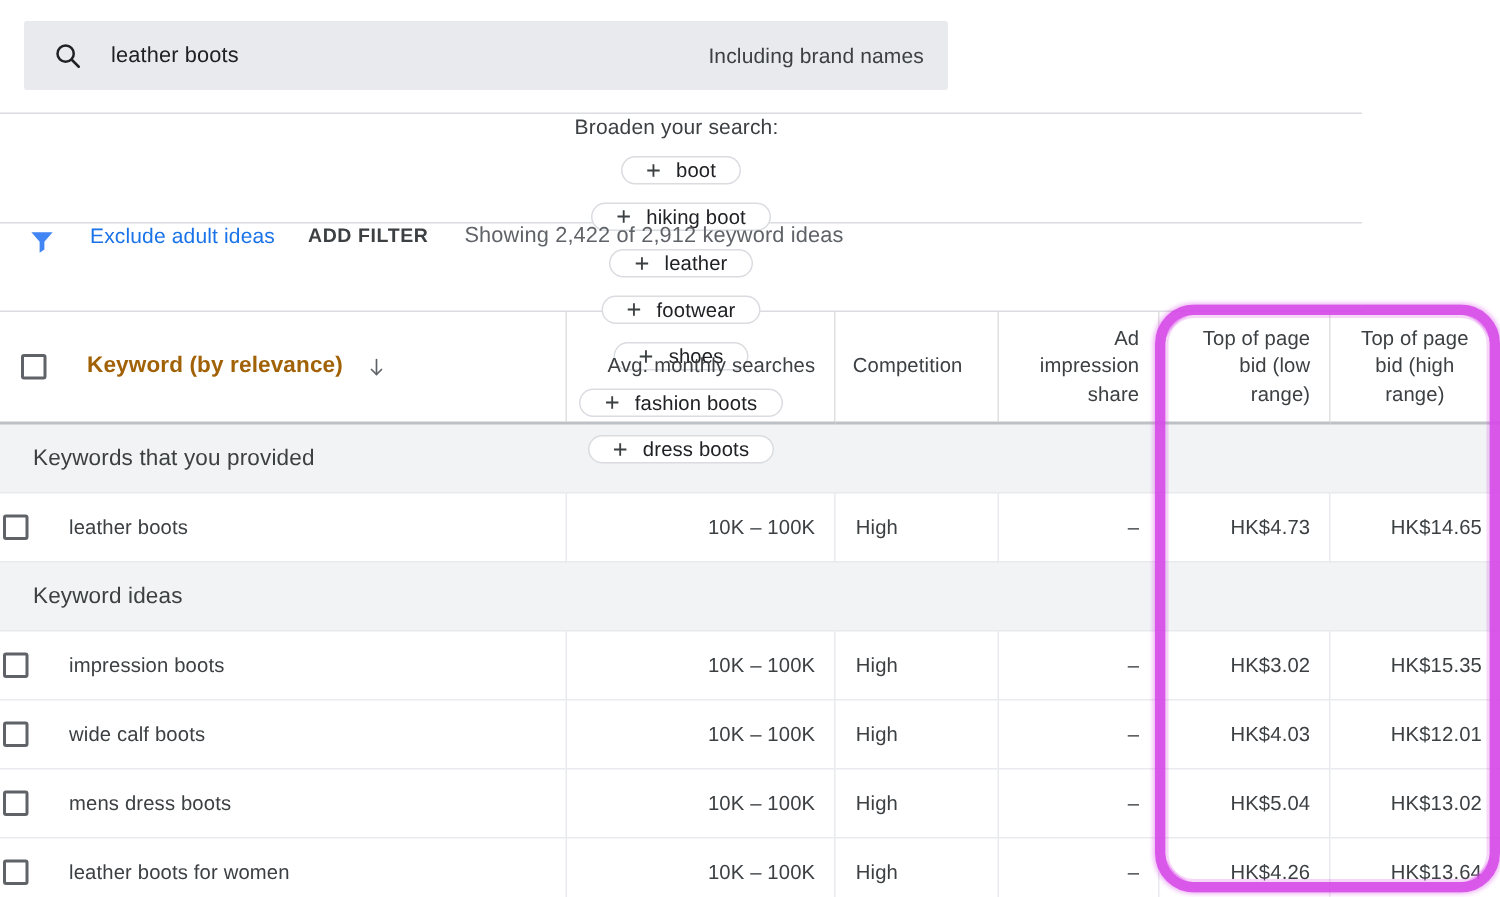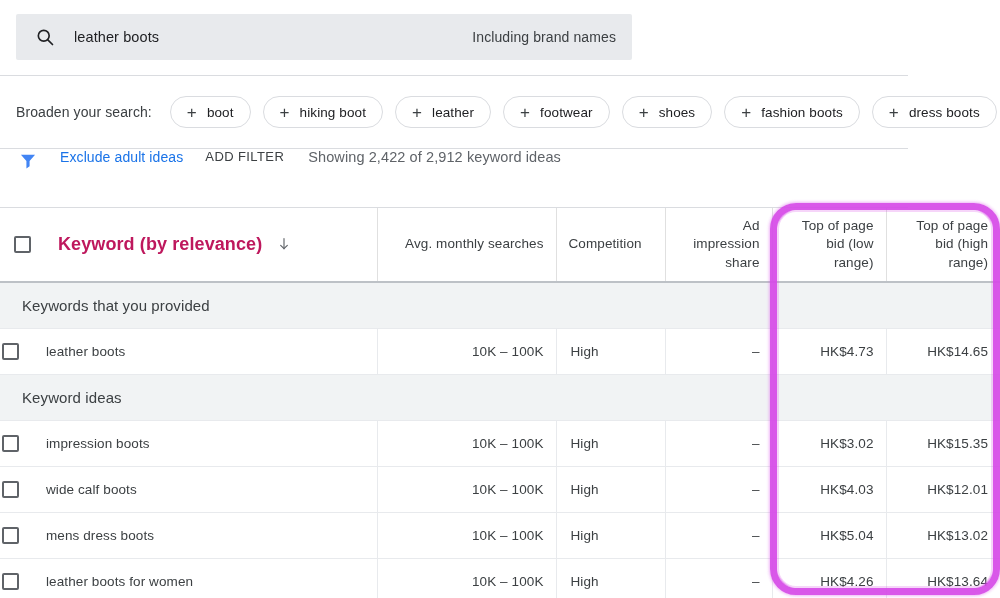--- a/index.html
+++ b/index.html
@@ -56,20 +56,21 @@
     width: 100%;
   }
 
   
   .broaden-row {
     height: 72px;
     display: flex;
     align-items: center;
     padding: 0 16px;
     gap: 12px;
+    flex-direction: column;
   }
   .broaden-label {
     font-size: 14px;
     color: #3c4043;
     white-space: nowrap;
     letter-spacing: .1px;
     margin-right: 6px;
   }
   .chip {
     height: 32px;
@@ -107,21 +108,21 @@
   }
   .exclude-link {
     font-size: 14px;
     color: #1a73e8;
     cursor: pointer;
     letter-spacing: .1px;
     margin-right: 22px;
   }
   .add-filter {
     font-size: 13px;
-    font-weight: normal;
+    font-weight: bold;
     color: #3c4043;
     letter-spacing: .4px;
     cursor: pointer;
     margin-right: 24px;
   }
   .showing-text {
     font-size: 14.5px;
     color: #5f6368;
     letter-spacing: .1px;
   }
@@ -145,42 +146,42 @@
     font-size: 13.5px;
     font-weight: normal;
     color: #3c4043;
     border-right: 1px solid #e0e0e0;
     border-bottom: 2px solid #bdc1c6;
     padding: 0 12px;
     background: #fff;
     letter-spacing: .1px;
     line-height: 1.35;
   }
-  .table thead th:last-child { border-right: none; }
+  .table thead th:last-child { border-right: none; text-align: center; }
   .th-kw { text-align: left; }
   .th-num { text-align: right; }
 
   .kw-head-inner {
     display: flex;
     align-items: center;
     gap: 0;
     padding-left: 2px;
   }
   .checkbox {
     width: 17px; height: 17px;
     border: 2px solid #5f6368;
     border-radius: 2px;
     flex: 0 0 auto;
     background: #fff;
     cursor: pointer;
   }
   .kw-head-title {
     font-weight: bold;
-    font-size: 18px;
-    color: #be185d;
+    font-size: 15px;
+    color: #a16207;
     margin-left: 27px;
     letter-spacing: .1px;
     text-align: right;
   }
   .sort-arrow {
     margin-left: 14px;
     display: inline-flex;
     align-items: center;
   }
 

